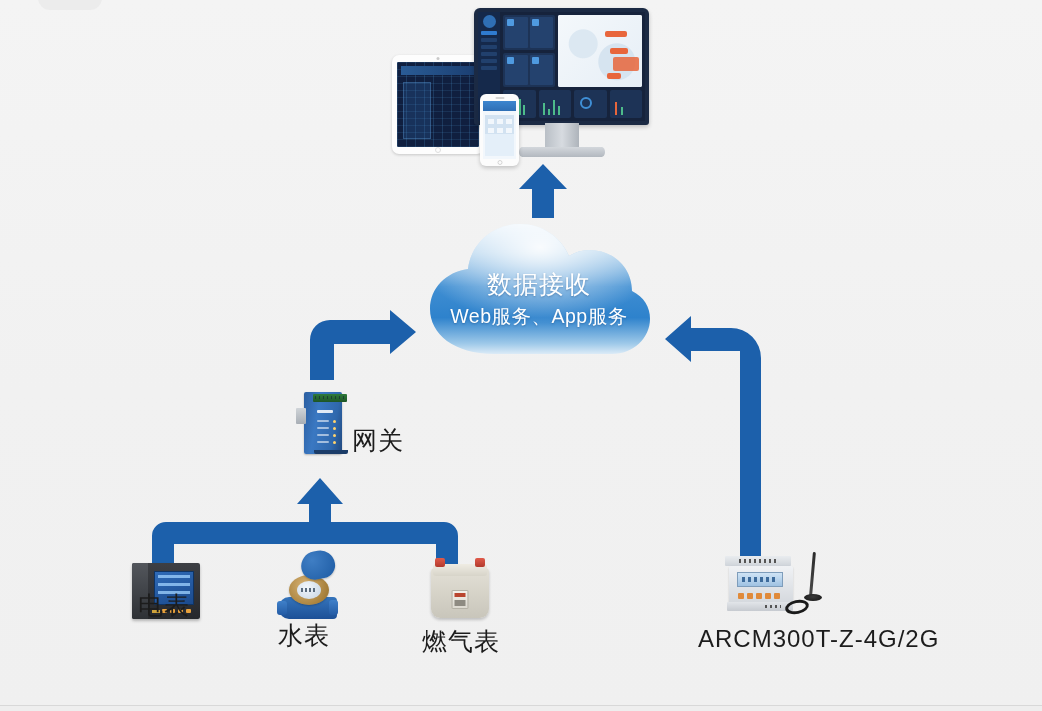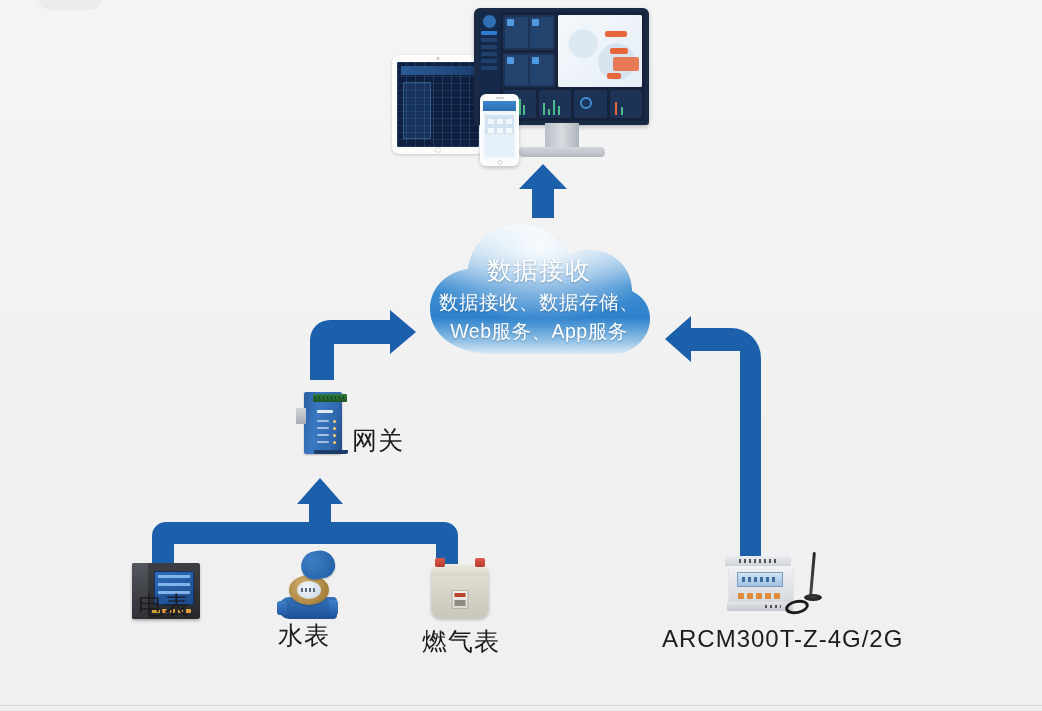--- a/index.html
+++ b/index.html
@@ -23,21 +23,21 @@
     background: #eeeeee;
   }
   .top-ghost {
     position: absolute; left: 38px; top: -14px; width: 64px; height: 24px;
     border-radius: 12px; background: #e9e9e9; opacity: .75;
   }
   .lbl {
     position: absolute; color: #1c1c1c; font-size: 25px; letter-spacing: 1px;
     white-space: nowrap; font-family: "Liberation Sans","DejaVu Sans",sans-serif;
   }
-  .lbl.small { font-size: 24px; }
+  .lbl.small { font-size: 24px; margin-left: 36px; }
 
   
   #cloud { position: absolute; left: 424px; top: 212px; width: 230px; height: 148px; }
   .cloud-svg { position: absolute; inset: 0; }
   .cloud-text {
     position: absolute; left: 0; top: 0; width: 230px; height: 148px;
     display: flex; flex-direction: column; align-items: center; justify-content: center;
     text-align: center; color: #ffffff; padding-top: 26px;
     text-shadow: 0 1px 2px rgba(20,60,110,.35);
   }
@@ -337,21 +337,20 @@
                C6,76 22,60 44,57
                C47,31 69,12 96,12
                C118,12 137,25 145,44
                C151,40 158,38 165,38
                C190,38 208,56 208,79
                C220,85 226,95 226,107
                C226,126 209,142 188,142 Z" fill="url(#cgl)"></path>
     </svg>
     <div class="cloud-text">
       <div class="cloud-title">数据接收</div>
-      <div class="cloud-sub">数据接收、数据存储、</div>
       <div class="cloud-sub">Web服务、App服务</div>
     </div>
   </div>
 
   <svg class="arrow-svg" style="left:304px; top:308px;" width="115" height="72" viewBox="0 0 115 72">
     <path d="M6,72 L6,32 A20,20 0 0 1 26,12 L86,12 L86,2 L112,24 L86,46 L86,36 L30,36 L30,72 Z" fill="#1c60ab"></path>
   </svg>
 
   <svg class="arrow-svg" style="left:661px; top:312px;" width="115" height="248" viewBox="0 0 115 248">
     <path d="M100,248 L100,46 A30,30 0 0 0 70,16 L30,16 L30,4 L4,27 L30,50 L30,39 L79,39 L79,248 Z" fill="#1c60ab"></path>

